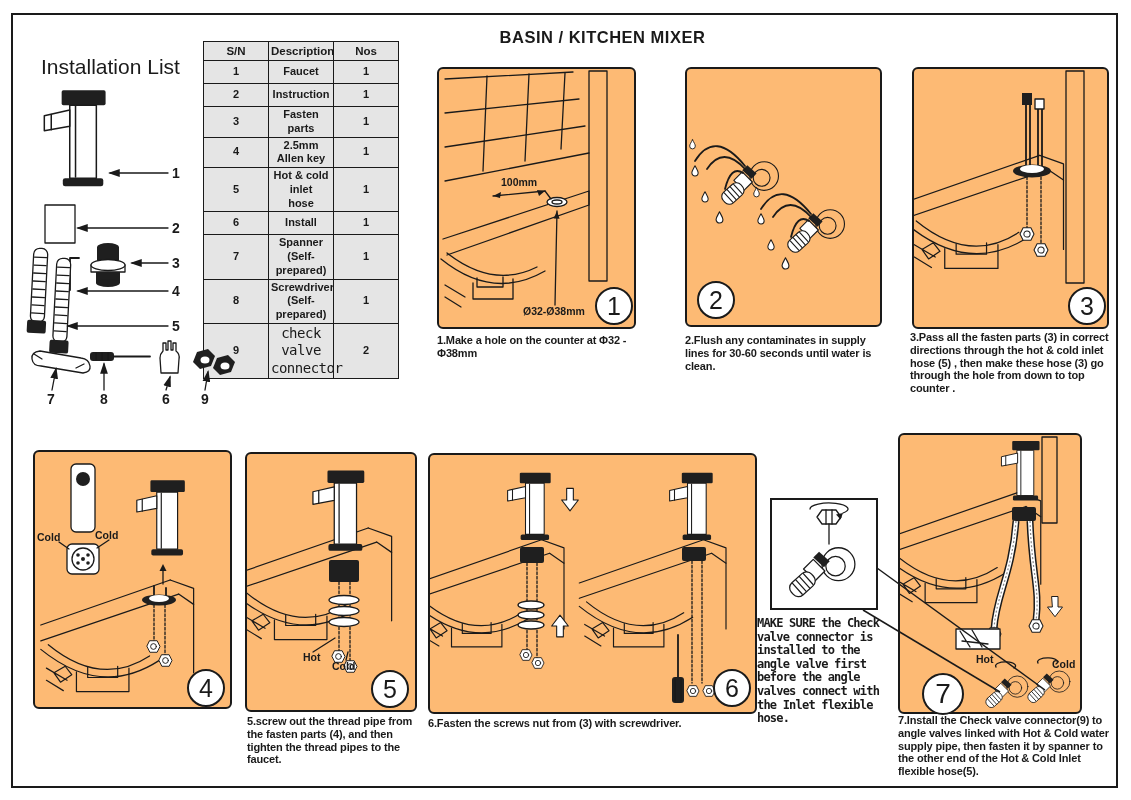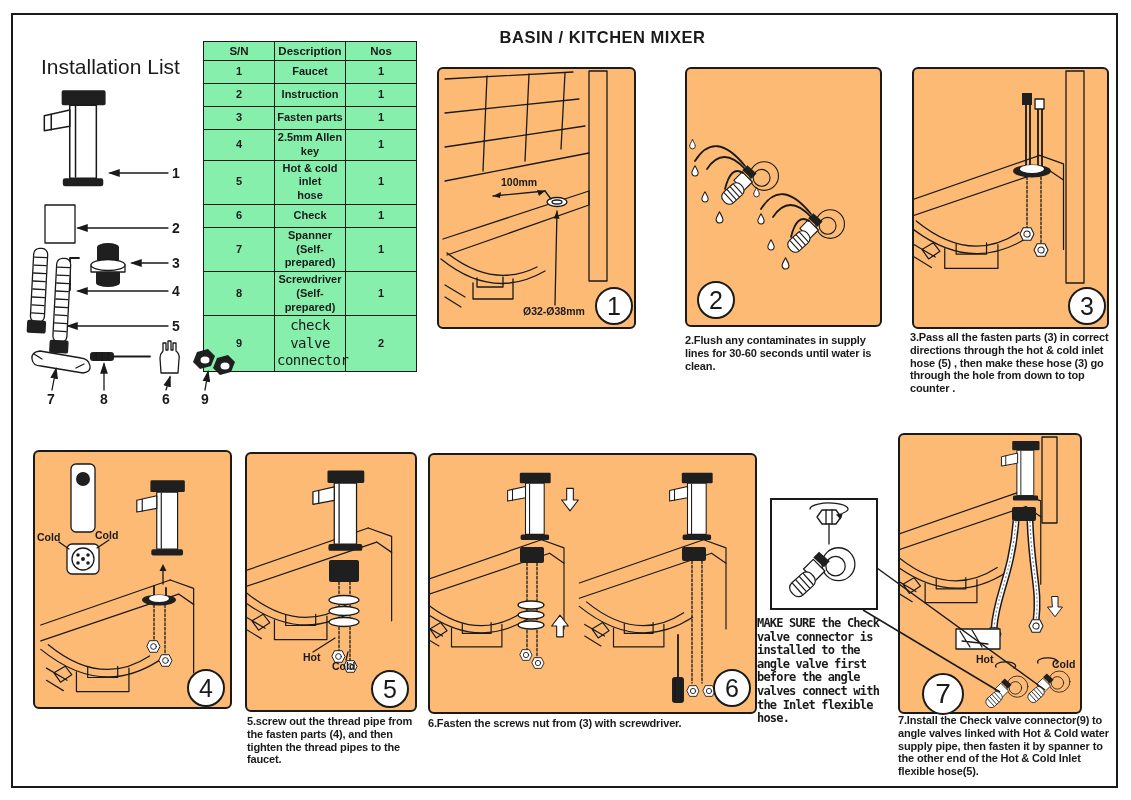--- a/index.html
+++ b/index.html
@@ -8,21 +8,21 @@
     font-family:"Liberation Sans", sans-serif; color:#1a1a1a; overflow:hidden;
   }
   .page-border { position:absolute; left:11px; top:13px; width:1103px; height:771px;
     border:2px solid #1a1a1a; }
   .doc-title { position:absolute; left:430px; top:28px; width:345px; text-align:center;
     font-size:16.5px; font-weight:700; letter-spacing:.5px; }
   .list-heading { position:absolute; left:12px; top:55px; font-size:21px; font-weight:500;margin-left:29px; }
 
   
   .parts-table { position:absolute; left:203px; top:41px; border-collapse:collapse;
-    table-layout:fixed; width:214px; background:#86efac;padding-left:12px; }
+    table-layout:fixed; width:196px; background:#e5e5e5;padding-left:12px; }
   .parts-table th, .parts-table td { border:1.6px solid #1a1a1a; text-align:center;
     vertical-align:middle; font-size:11px; font-weight:600; padding:1px 2px;
     white-space:pre-line; line-height:1.25; }
   .parts-table th { font-size:11.5px; font-weight:700; height:16px; }
   .parts-table td.sn { width:42px; }
   .parts-table td.nos { width:33px; }
   .parts-table tr.r1 td { height:20px; }
   .parts-table tr.r2 td { height:34px; }
   .parts-table tr.r3 td { height:40px; }
   .parts-table td.mono { font-family:"DejaVu Sans Mono", monospace; font-size:14px;
@@ -217,21 +217,21 @@
           <td class="nos">1</td>
         </tr>
       <tr class="r2">
           <td class="sn">5</td>
           <td>Hot &amp; cold inlet
 hose</td>
           <td class="nos">1</td>
         </tr>
       <tr class="r1">
           <td class="sn">6</td>
-          <td>Check</td>
+          <td>Install</td>
           <td class="nos">1</td>
         </tr>
       <tr class="r2">
           <td class="sn">7</td>
           <td>Spanner
 (Self-prepared)</td>
           <td class="nos">1</td>
         </tr>
       <tr class="r2">
           <td class="sn">8</td>
@@ -282,20 +282,22 @@
         <path d="M118,142 l-3.4,7.4 6,.4 z" fill="#1a1a1a"></path>
       </g>
       <g>
         <path class="ln" d="M2,190 Q54,232 106,202 M8,184 Q54,220 98,198"></path>
         <path class="ln" d="M64,208 v10 h-26 v-9 M74,210 v20 h-40 v-16"></path>
         <path class="ln" d="M6,216 l20,12 M6,228 l16,10"></path>
       </g>
     </svg>
     <div class="step-circle" style="left:156px; top:218px;">1</div>
   </div>
+  <div class="caption" style="left:437px; top:334px; width:205px;">1.Make a hole on the counter at Φ32 -
+Φ38mm</div>
 
   <div class="panel" style="left:685px; top:67px; width:193px; height:256px;">
     <svg width="189" height="252" viewBox="0 0 189 252">
       <g>
         <use href="#sym-valve" xlink:href="#sym-valve" x="30" y="86" width="64" height="54"></use>
       </g>
       <g>
         <path class="ln2" d="M58,97 Q28,60 8,92 M58,100 Q36,76 20,100 M56,104 Q44,96 38,120"></path>
         <use href="#sym-drop" xlink:href="#sym-drop" x="4" y="96" width="8" height="11"></use>
         <use href="#sym-drop" xlink:href="#sym-drop" x="14" y="122" width="8" height="11"></use>

